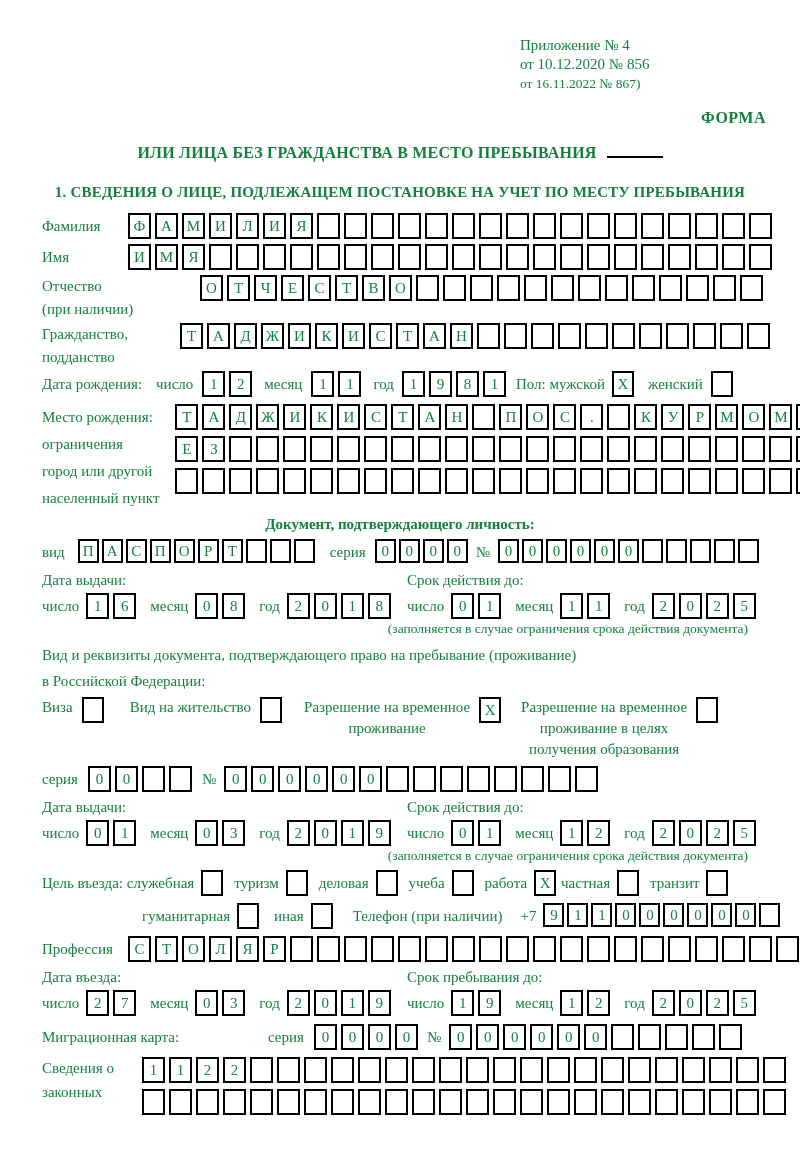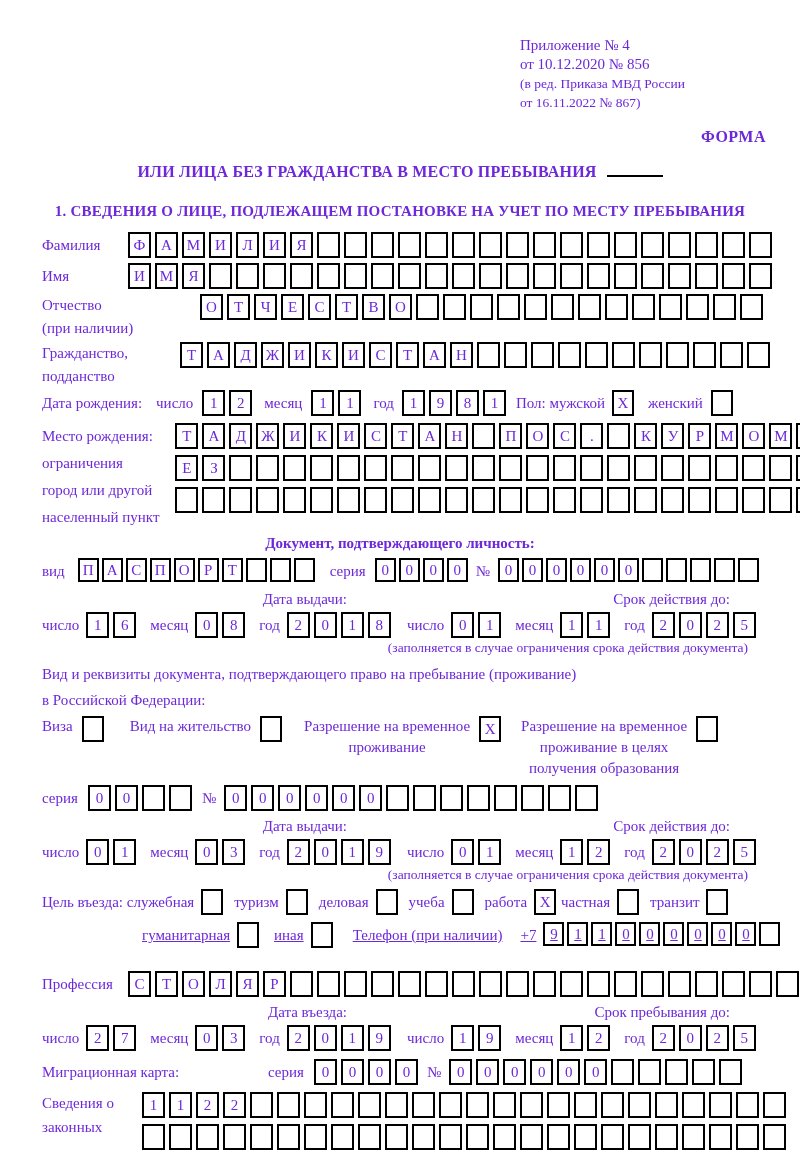--- a/index.html
+++ b/index.html
@@ -1,18 +1,18 @@
 <!DOCTYPE html>
 <html><head>
 <meta charset="utf-8">
 <style>
   html,body{margin:0;padding:0;background:#fff;}
   .page{
     position:relative;width:800px;height:1163px;box-sizing:border-box;
-    background:#fff;color:#6d28d9;padding:36px 0 0 42px;overflow:hidden;
+    background:#fff;color:#15803d;padding:36px 0 0 42px;overflow:hidden;
     font-family:"Liberation Serif","DejaVu Serif",serif;font-size:15px;
   }
   
   .appendix{margin-left:478px;}
   .app-line{font-size:15px;line-height:19px;}
   .app-note{font-size:13.5px;line-height:18px;margin-top:1px;}
   .forma{font-weight:bold;font-size:16px;text-align:right;padding-right:34px;margin-top:16px;letter-spacing:.5px;}
   .title{text-align:center;font-weight:bold;font-size:16px;line-height:23px;margin:14px 42px 0 0;letter-spacing:.2px;}
   .blank-line{display:inline-block;width:56px;border-bottom:2px solid #000;margin-left:10px;vertical-align:baseline;}
   .section-title{font-weight:bold;font-size:15px;text-align:center;margin:20px 42px 12px 0;letter-spacing:.2px;}
@@ -39,21 +39,21 @@
   .w-citiz{flex:0 0 138px;}
   .w-place{flex:0 0 116px;}
   .w-place .lbl2{line-height:27px;}
   .w-guard{flex:0 0 100px;}
   .w-guard .lbl2{line-height:23.5px;}
   
   .heading-center{font-weight:bold;text-align:center;margin:4px 42px 6px 0;}
   .date-cols{display:flex;margin-bottom:2px;}
   .date-col-l{flex:0 0 365px;}
   .date-col-r{flex:1 1 auto;}
-  .date-col-label{text-align:right;line-height:19px;margin-bottom:3px;}
+  .date-col-label{text-align:left;line-height:19px;margin-bottom:3px;}
   .date-col-l .date-col-label{margin-right:60px;}
   .date-col-r .date-col-label{margin-right:70px;}
   .dgroup{display:flex;align-items:center;}
   .dgroup .dlbl{margin-right:7px;white-space:nowrap;}
   .dgroup .cells{margin-right:14px;}
   .date-note{font-size:13.5px;text-align:right;padding-right:52px;margin:2px 0 6px 0;}
   .para{line-height:24px;margin-bottom:2px;}
   
   .opts{display:flex;align-items:flex-start;margin:4px 0 6px 0;}
   .opt-label{text-align:center;line-height:21px;}
@@ -63,21 +63,20 @@
   .purpose .cb{margin-right:11px;}
 </style>
 </head>
 <body>
 
 <div class="page">
 
   <div class="appendix">
     <div class="app-line">Приложение № 4</div>
     <div class="app-line">от 10.12.2020 № 856</div>
-    <div class="app-note">(в ред. Приказа МВД России</div>
     <div class="app-note">от 16.11.2022 № 867)</div>
   </div>
 
   <div class="forma">ФОРМА</div>
 
   <div class="title">
     <div><span>ИЛИ ЛИЦА БЕЗ ГРАЖДАНСТВА В МЕСТО ПРЕБЫВАНИЯ</span><span class="blank-line"></span></div>
   </div>
 
   <div class="section-title">1. СВЕДЕНИЯ О ЛИЦЕ, ПОДЛЕЖАЩЕМ ПОСТАНОВКЕ НА УЧЕТ ПО МЕСТУ ПРЕБЫВАНИЯ</div>
@@ -510,21 +509,21 @@
     <span class="lbl">учеба</span>
     <span class="cb"></span>
     <span class="lbl">работа</span>
     <span class="cb" style="margin-right:5px;">X</span>
     <span class="lbl">частная</span>
     <span class="cb"></span>
     <span class="lbl">транзит</span>
     <span class="cb" style="margin-right:0;"></span>
   </div>
 
-  <div class="row vcenter purpose tight" style="margin-bottom:23px;text-decoration:underline;">
+  <div class="row vcenter purpose tight" style="margin-bottom:7px;">
     <span style="flex:0 0 100px;"></span>
     <span class="lbl">гуманитарная</span>
     <span class="cb" style="margin-right:15px;"></span>
     <span class="lbl">иная</span>
     <span class="cb" style="margin-right:20px;"></span>
     <span class="lbl" style="margin-right:18px;">Телефон (при наличии)</span>
     <span class="lbl" style="margin-right:7px;">+7</span>
     <span class="cells">
         <span class="cell">9</span>
         <span class="cell">1</span>

